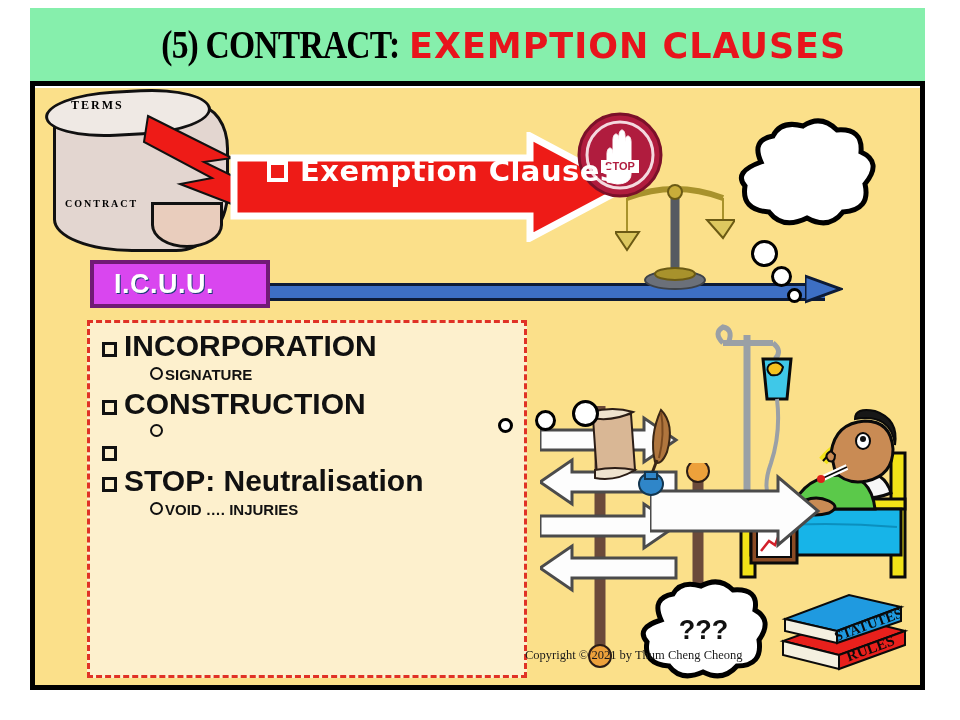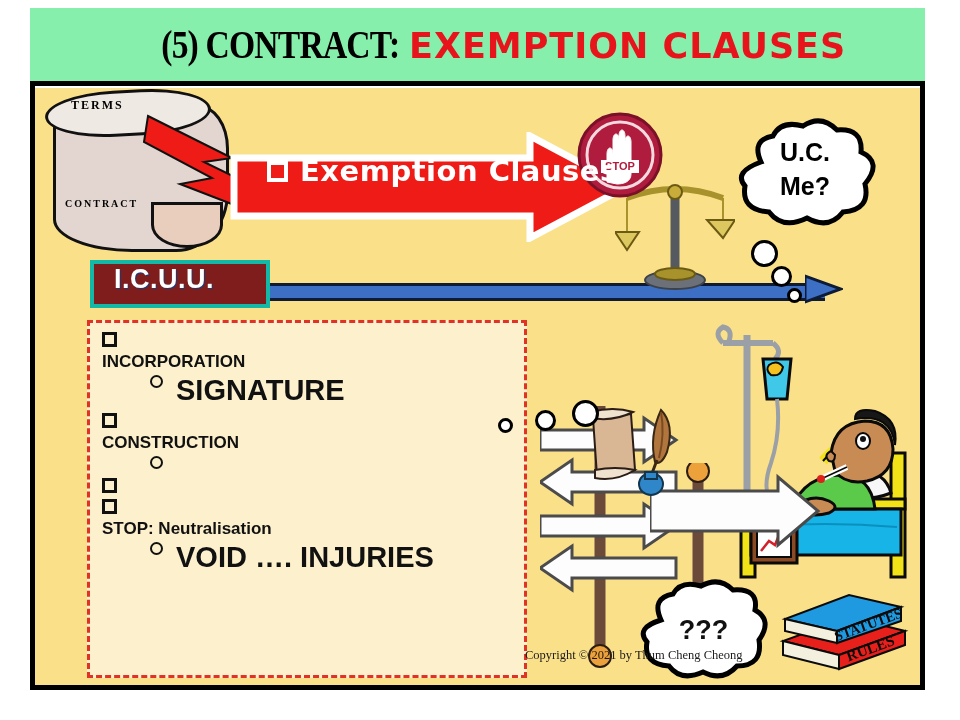--- a/index.html
+++ b/index.html
@@ -92,43 +92,43 @@
   .cloud-dot{position:absolute;border:3px solid #000;border-radius:50%;background:#fff;z-index:6;}
 
   
   .icuu-line{
     position:absolute;left:225px;top:195px;width:565px;height:12px;
     background:#3d6fc4;border-top:3px solid #0d1b36;border-bottom:3px solid #0d1b36;z-index:3;
   }
   .icuu-arrowhead{position:absolute;left:770px;top:180px;width:38px;height:42px;z-index:4;}
   .icuu-box{
     position:absolute;left:55px;top:172px;width:180px;height:48px;z-index:5;
-    background:#7f1d1d;border:4px solid #14b8a6;box-sizing:border-box;
-    display:flex;
+    background:#d946ef;border:4px solid #701a75;box-sizing:border-box;
+    display:flex;align-items:center;
   }
   .icuu-text{
     padding-left:20px;color:#ffffff;font-family:"Liberation Sans",sans-serif;
     font-weight:bold;font-size:27px;letter-spacing:.5px;
     text-shadow:1px 1px 0 #1b3a78;
   }
 
   
   .bullet-panel{
     position:absolute;left:52px;top:232px;width:440px;height:358px;z-index:5;
     background:#fdf0cd;border:3px dashed #e03226;box-sizing:border-box;
     padding:8px 0 0 12px;
   }
   .b-l1{
     display:flex;align-items:baseline;gap:7px;
-    font-family:"Liberation Sans",sans-serif;font-weight:bold;font-size:17px;color:#111;
-    line-height:1.0;margin-bottom:6px;flex-direction:column;
+    font-family:"Liberation Sans",sans-serif;font-weight:bold;font-size:30px;color:#111;
+    line-height:1.0;margin-bottom:6px;
   }
   .b-l2{
-    display:flex;align-items:flex-start;gap:13px;margin-left:48px;
-    font-family:"Liberation Sans",sans-serif;font-weight:bold;font-size:29px;color:#111;
+    display:flex;align-items:center;gap:2px;margin-left:48px;
+    font-family:"Liberation Sans",sans-serif;font-weight:bold;font-size:15px;color:#111;
     line-height:1.0;margin-bottom:7px;
   }
   .sq-marker{
     width:15px;height:15px;border:3px solid #111;box-sizing:border-box;
     display:inline-block;flex:0 0 auto;position:relative;top:1px;background:transparent;
   }
   .o-marker{
     width:13px;height:13px;border:2px solid #111;border-radius:50%;box-sizing:border-box;
     display:inline-block;flex:0 0 auto;position:relative;top:-1px;
   }
@@ -216,24 +216,20 @@
       <path d="M0,52 L24,52 L12,70 Z" fill="#ddc85f" stroke="#6b5a14" stroke-width="2"></path>
       <line x1="108" y1="18" x2="108" y2="40" stroke="#a8922c" stroke-width="2"></line>
       <path d="M92,40 L120,40 L108,58 Z" fill="#ddc85f" stroke="#6b5a14" stroke-width="2"></path>
     </svg>
 
     <svg class="uc-cloud" viewBox="0 0 160 120">
       <path d="M36,44 Q26,22 48,18 Q56,2 78,8 Q96,-4 112,12 Q138,10 136,34
                Q158,44 140,66 Q146,92 118,94 Q104,112 82,100 Q58,112 44,94
                Q16,92 20,68 Q8,54 36,44 Z" fill="#ffffff" stroke="#000000" stroke-width="5"></path>
     </svg>
-    <div class="uc-text">
-      <div>U.C.</div>
-      <div>Me?</div>
-    </div>
     <div class="cloud-dot" style="left:716px;top:152px;width:21px;height:21px;"></div>
     <div class="cloud-dot" style="left:736px;top:178px;width:15px;height:15px;"></div>
     <div class="cloud-dot" style="left:752px;top:200px;width:9px;height:9px;"></div>
 
     <svg class="hospital" viewBox="0 0 230 285">
 
       <line x1="52" y1="32" x2="52" y2="200" stroke="#9aa0a6" stroke-width="7"></line>
       <line x1="28" y1="40" x2="78" y2="40" stroke="#9aa0a6" stroke-width="6"></line>
       <path d="M28,40 Q18,30 28,24 Q38,26 34,38" fill="none" stroke="#9aa0a6" stroke-width="5"></path>
       <path d="M78,40 Q88,48 80,56" fill="none" stroke="#9aa0a6" stroke-width="5"></path>

